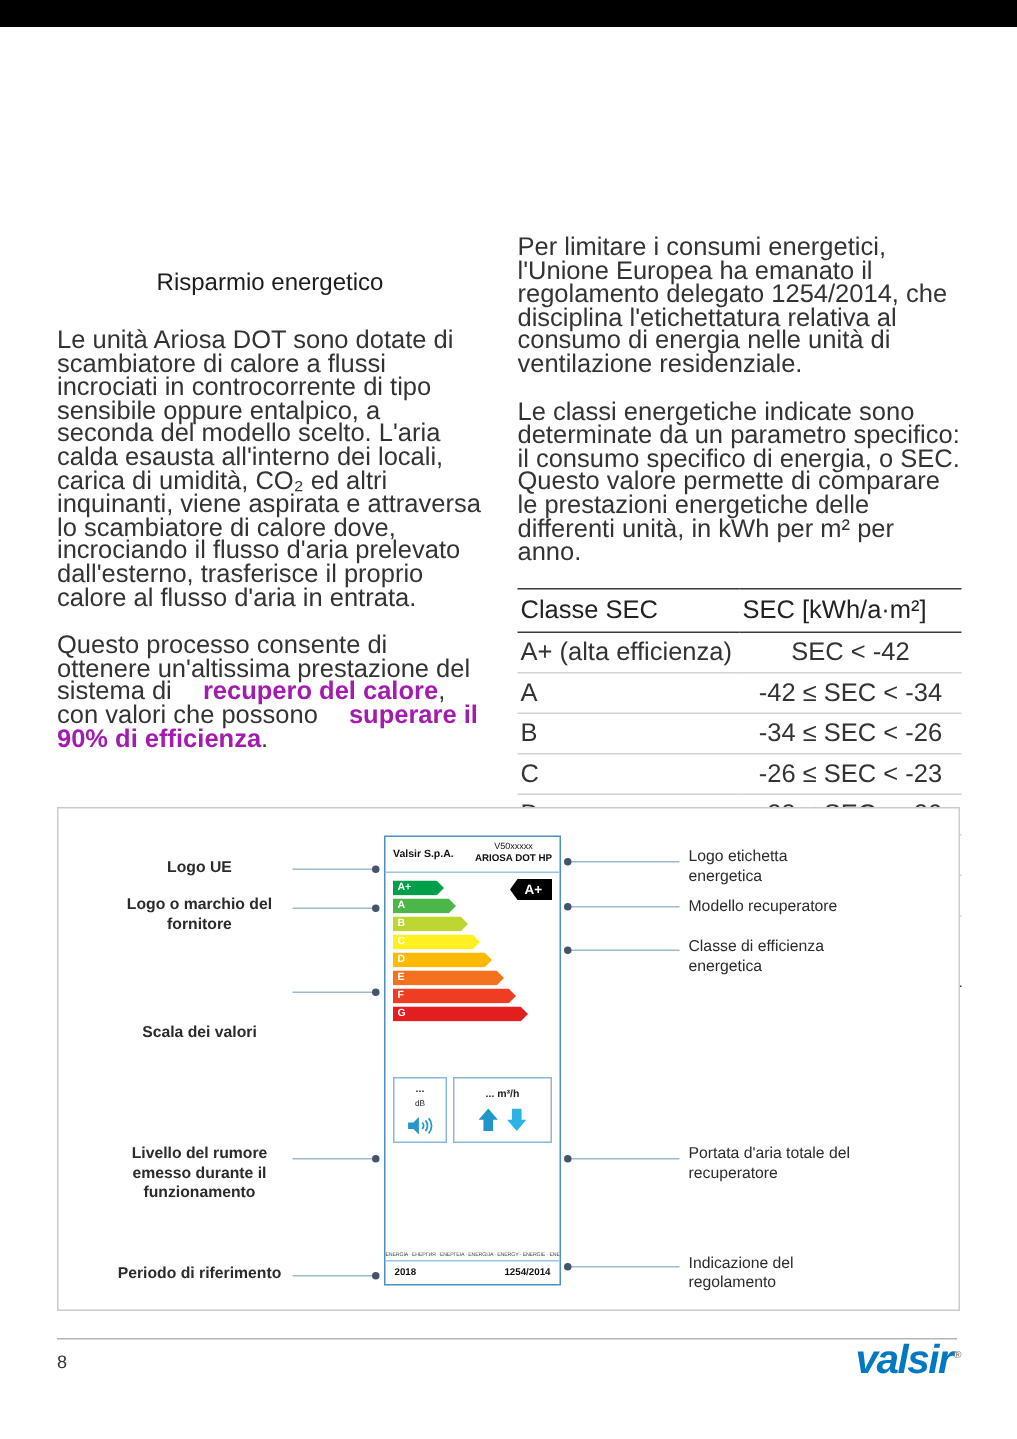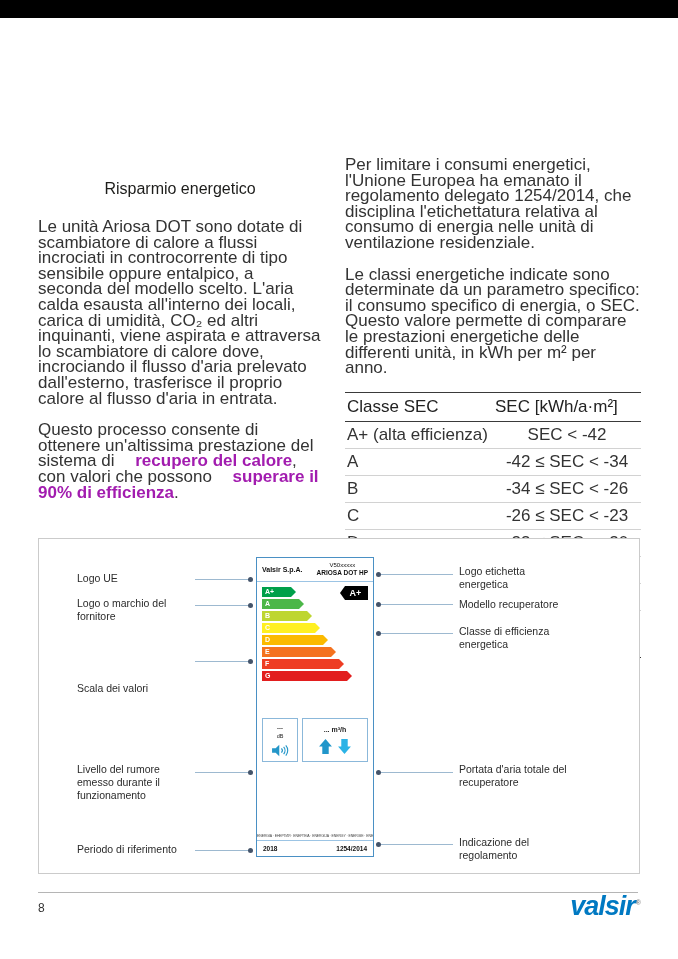--- a/index.html
+++ b/index.html
@@ -25,21 +25,21 @@
   table.sec th:last-child{text-align:left;}
   table.sec td{font-size:17px;color:#333;padding:3px 2px;border-bottom:1px solid #d2d2d2;}
   table.sec td:last-child{text-align:center;}
   table.sec tr:last-child td{border-bottom:1.5px solid #3a3a3a;}
 
   .figure{position:absolute;left:38px;top:538px;width:600px;height:334px;
           border:1px solid #cbcbcb;background:#fff;}
 
   
   .callout{position:absolute;font-size:10.5px;line-height:13px;color:#2b2b2b;}
-  .callout.l{text-align:left;}
+  .callout.l{text-align:center;font-weight:bold;}
   .cl-line{position:absolute;height:1px;background:#9db9d0;}
   .cl-line .dot{position:absolute;top:-2px;width:5px;height:5px;border-radius:50%;background:#44546a;}
   .cl-line.l .dot{right:-2px;}
   .cl-line.r .dot{left:-2px;}
 
   
   .eu-label{position:absolute;left:217px;top:18px;width:118px;height:300px;
             border:1px solid #4a90c4;background:#fff;display:flex;flex-direction:column;box-sizing:border-box;}
   .eu-header{height:28px;background:#1767ae;display:flex;align-items:center;gap:4px;padding:0 4px;flex:0 0 auto;}
   .eu-flag{width:21px;height:14px;background:#0c3d91;display:flex;align-items:center;justify-content:center;flex:0 0 auto;}

